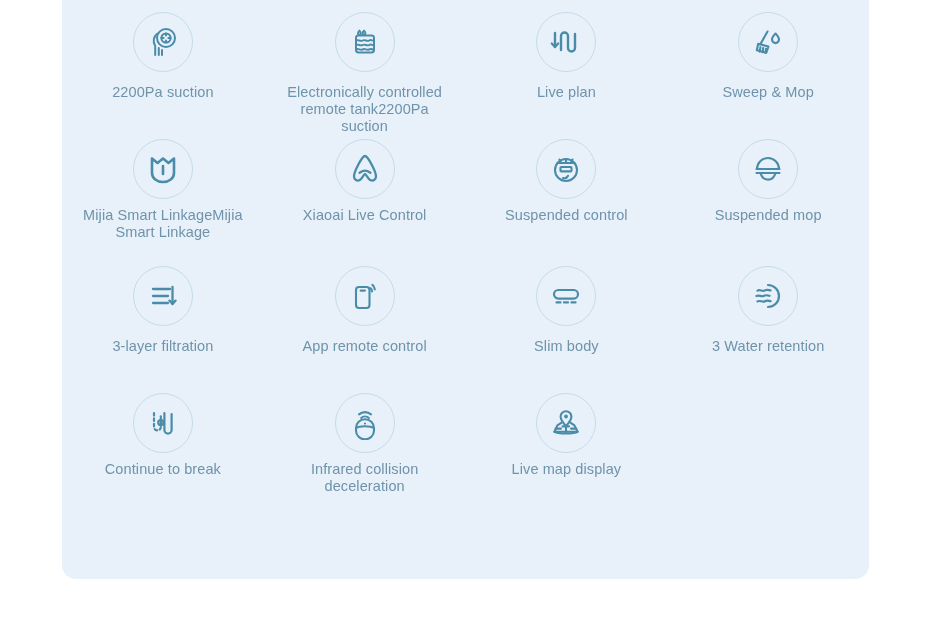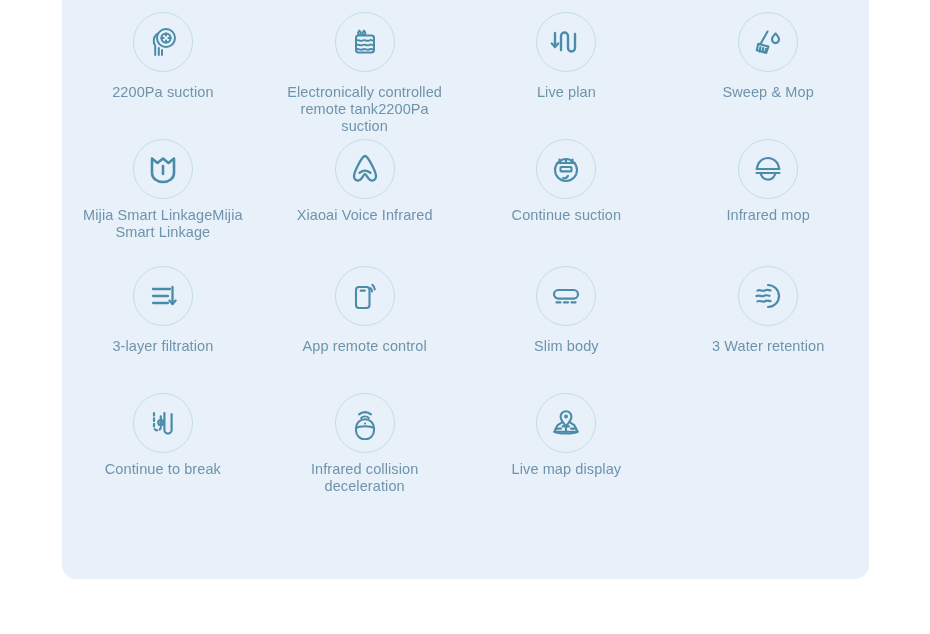--- a/index.html
+++ b/index.html
@@ -160,46 +160,46 @@
         <div class="caption">Mijia Smart LinkageMijia Smart Linkage</div>
       </div>
 
       <div class="cell row2">
         <div class="icon-circle">
           <svg width="34" height="34" viewBox="0 0 34 34" fill="none" stroke="#4a8ca8" stroke-width="2.3" stroke-linecap="round" stroke-linejoin="round">
             <path d="M17 4 C20 4 28 20 28 24.2 C28 27.6 25 29.6 22.2 28 C19.8 26.6 18 22 17 22 C16 22 14.2 26.6 11.8 28 C9 29.6 6 27.6 6 24.2 C6 20 14 4 17 4 Z"></path>
             <path d="M11.6 20.8 C13.6 19.4 15.4 18.6 17 18.6 C18.6 18.6 20.4 19.4 22.4 20.8"></path>
           </svg>
         </div>
-        <div class="caption">Xiaoai Voice Infrared</div>
+        <div class="caption">Xiaoai Live Control</div>
       </div>
 
       <div class="cell row2">
         <div class="icon-circle">
           <svg width="34" height="34" viewBox="0 0 34 34" fill="none" stroke="#4a8ca8" stroke-width="2.1" stroke-linecap="round" stroke-linejoin="round">
             <circle cx="17" cy="18" r="11"></circle>
             <path d="M8.5 11 L25.5 11"></path>
             <path d="M10.5 7.5 L12 11 M17 7 L17 11 M23.5 7.5 L22 11"></path>
             <rect x="11.5" y="15" width="11" height="4.4" rx="0.8"></rect>
             <path d="M14 26 C16 26.6 18.2 25.6 19 23.8"></path>
           </svg>
         </div>
-        <div class="caption">Continue suction</div>
+        <div class="caption">Suspended control</div>
       </div>
 
       <div class="cell row2">
         <div class="icon-circle">
           <svg width="34" height="34" viewBox="0 0 34 34" fill="none" stroke="#4a8ca8" stroke-width="2.1" stroke-linecap="round" stroke-linejoin="round">
             <path d="M6 17 A11 11 0 0 1 28 17 Z"></path>
             <path d="M5.5 17 L28.5 17"></path>
             <path d="M5.5 21 L28.5 21"></path>
             <path d="M9.5 21 C10.6 25.4 13.4 27.6 17 27.6 C20.6 27.6 23.4 25.4 24.5 21"></path>
           </svg>
         </div>
-        <div class="caption">Infrared mop</div>
+        <div class="caption">Suspended mop</div>
       </div>
 
       <div class="cell row3">
         <div class="icon-circle">
           <svg width="34" height="34" viewBox="0 0 34 34" fill="none" stroke="#4a8ca8" stroke-width="2.3" stroke-linecap="round" stroke-linejoin="round">
             <path d="M7 10 L24 10"></path>
             <path d="M7 17 L22 17"></path>
             <path d="M7 24 L22 24"></path>
             <path d="M26.5 8 L26.5 25"></path>
             <path d="M23.4 21.6 L26.5 25 L29.6 21.6"></path>

